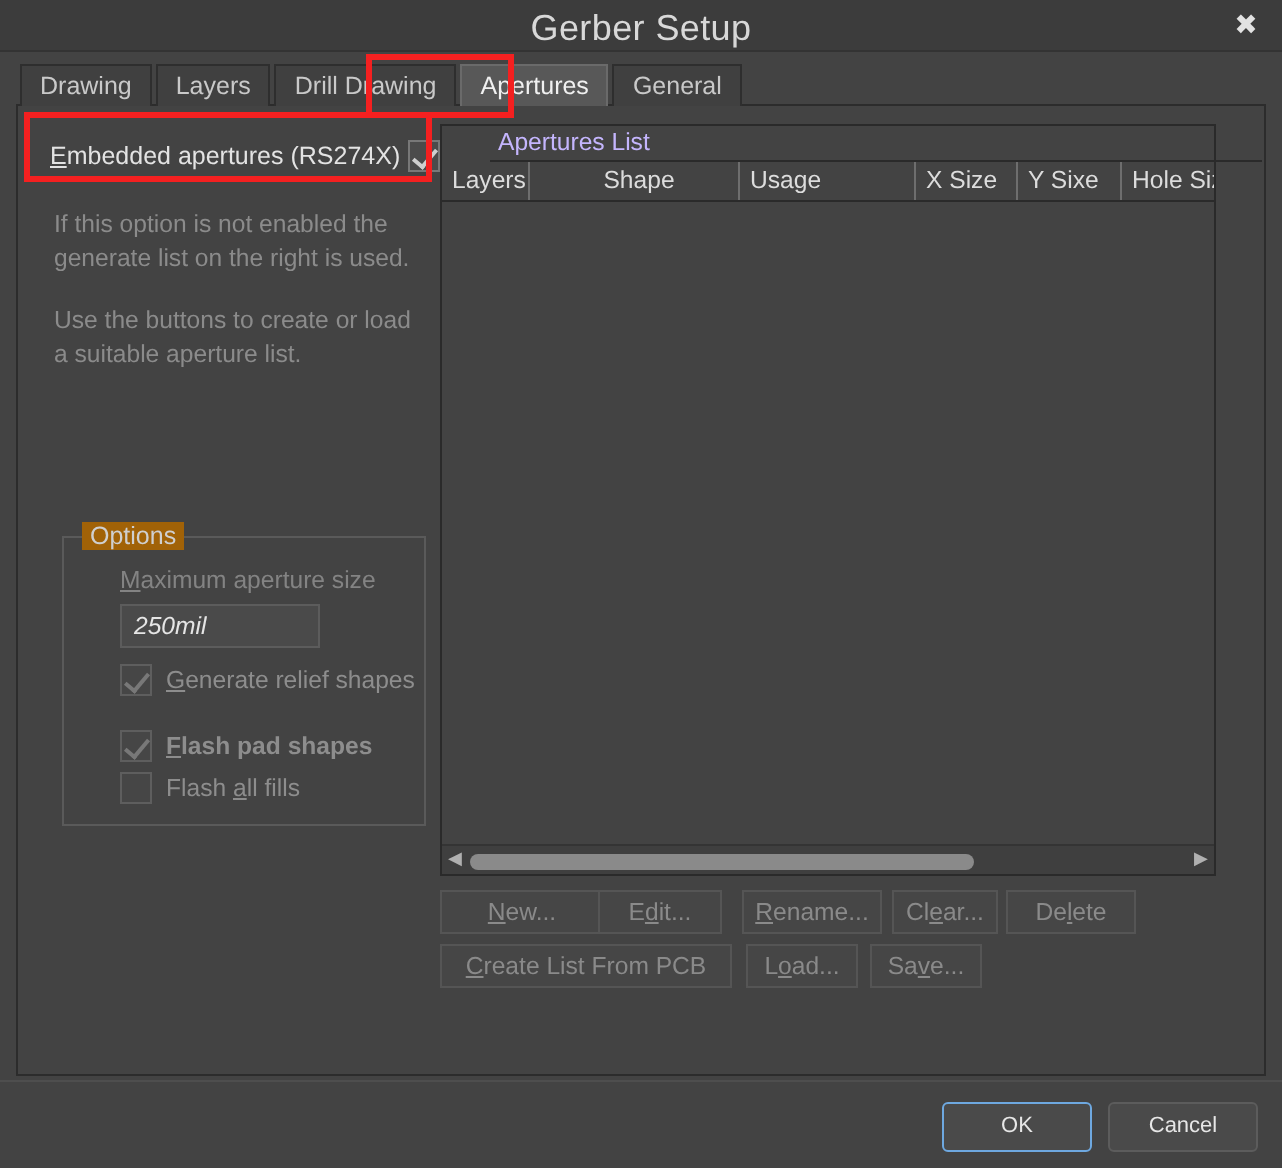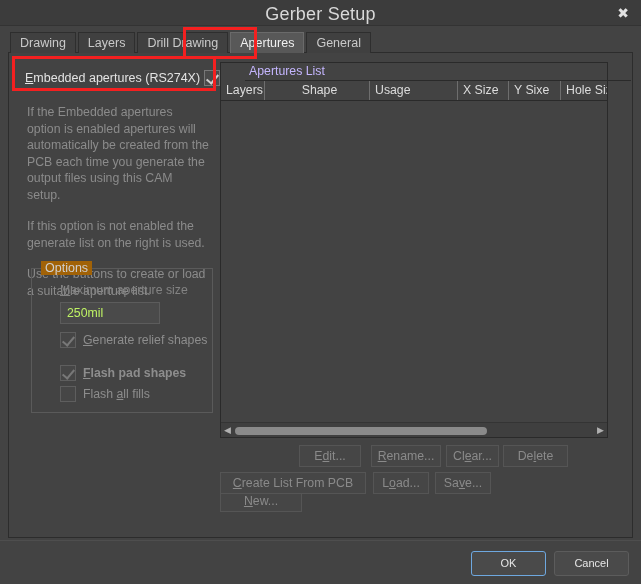--- a/index.html
+++ b/index.html
@@ -139,24 +139,25 @@
     position: absolute; left: 28px; top: 14px;
     color: #838383; font-size: 12.3px;
   }
   .grp-label u { text-decoration: underline; }
 
   .textfield {
     position: absolute; left: 28px; top: 33px;
     width: 100px; height: 22px;
     background: #4a4a4a;
     border: 1px solid #5c5c5c;
-    color: #bef264;
+    color: #e5e5e5;
     font-size: 12.3px;
     padding: 0 6px;
     line-height: 20px;
+    font-style: italic;
   }
 
   .grp-check {
     position: absolute; left: 28px;
     display: flex; align-items: center;
     color: #8d8d8d; font-size: 12.3px;
     cursor: default;
   }
   .grp-check .cbox { margin-right: 7px; }
   .grp-check u { text-decoration: underline; }
@@ -300,21 +301,20 @@
   <div class="tabpage">
 
     <div class="left-col">
 
       <div class="embedded-row">
         <span class="embedded-label"><u>E</u>mbedded apertures (RS274X)</span>
         <span class="cbox checked"></span>
       </div>
 
       <div class="desc">
-        <p>If the Embedded apertures option is enabled apertures will automatically be created from the PCB each time you generate the output files using this CAM setup.</p>
         <p>If this option is not enabled the generate list on the right is used.</p>
         <p>Use the buttons to create or load a suitable aperture list.</p>
       </div>
 
       <div class="groupbox">
         <div class="group-title">Options</div>
 
         <div class="grp-label"><u>M</u>aximum aperture size</div>
 
         <div class="textfield">250mil</div>
@@ -350,21 +350,21 @@
       <div class="hscroll">
         <div class="sb-arrow">◀</div>
         <div class="sb-track">
           <div class="sb-thumb"></div>
         </div>
         <div class="sb-arrow">▶</div>
       </div>
     </div>
 
     <div id="btnhost">
-        <div class="btn btn-row1" title="New..." style="left: 211px; width: 82px; margin-top: 45px;"><u>N</u>ew...</div>
+        <div class="btn btn-row1" title="New..." style="left: 211px; width: 82px;"><u>N</u>ew...</div>
         <div class="btn btn-row1" title="Edit..." style="left: 290px; width: 62px;">E<u>d</u>it...</div>
         <div class="btn btn-row1" title="Rename..." style="left: 362px; width: 70px;"><u>R</u>ename...</div>
         <div class="btn btn-row1" title="Clear..." style="left: 437px; width: 53px;">Cl<u>e</u>ar...</div>
         <div class="btn btn-row1" title="Delete" style="left: 494px; width: 65px;">De<u>l</u>ete</div>
         <div class="btn btn-row2" title="Create List From PCB" style="left: 211px; width: 146px;"><u>C</u>reate List From PCB</div>
         <div class="btn btn-row2" title="Load..." style="left: 364px; width: 56px;">L<u>o</u>ad...</div>
         <div class="btn btn-row2" title="Save..." style="left: 426px; width: 56px;">Sa<u>v</u>e...</div>
       </div>
 
   </div>

